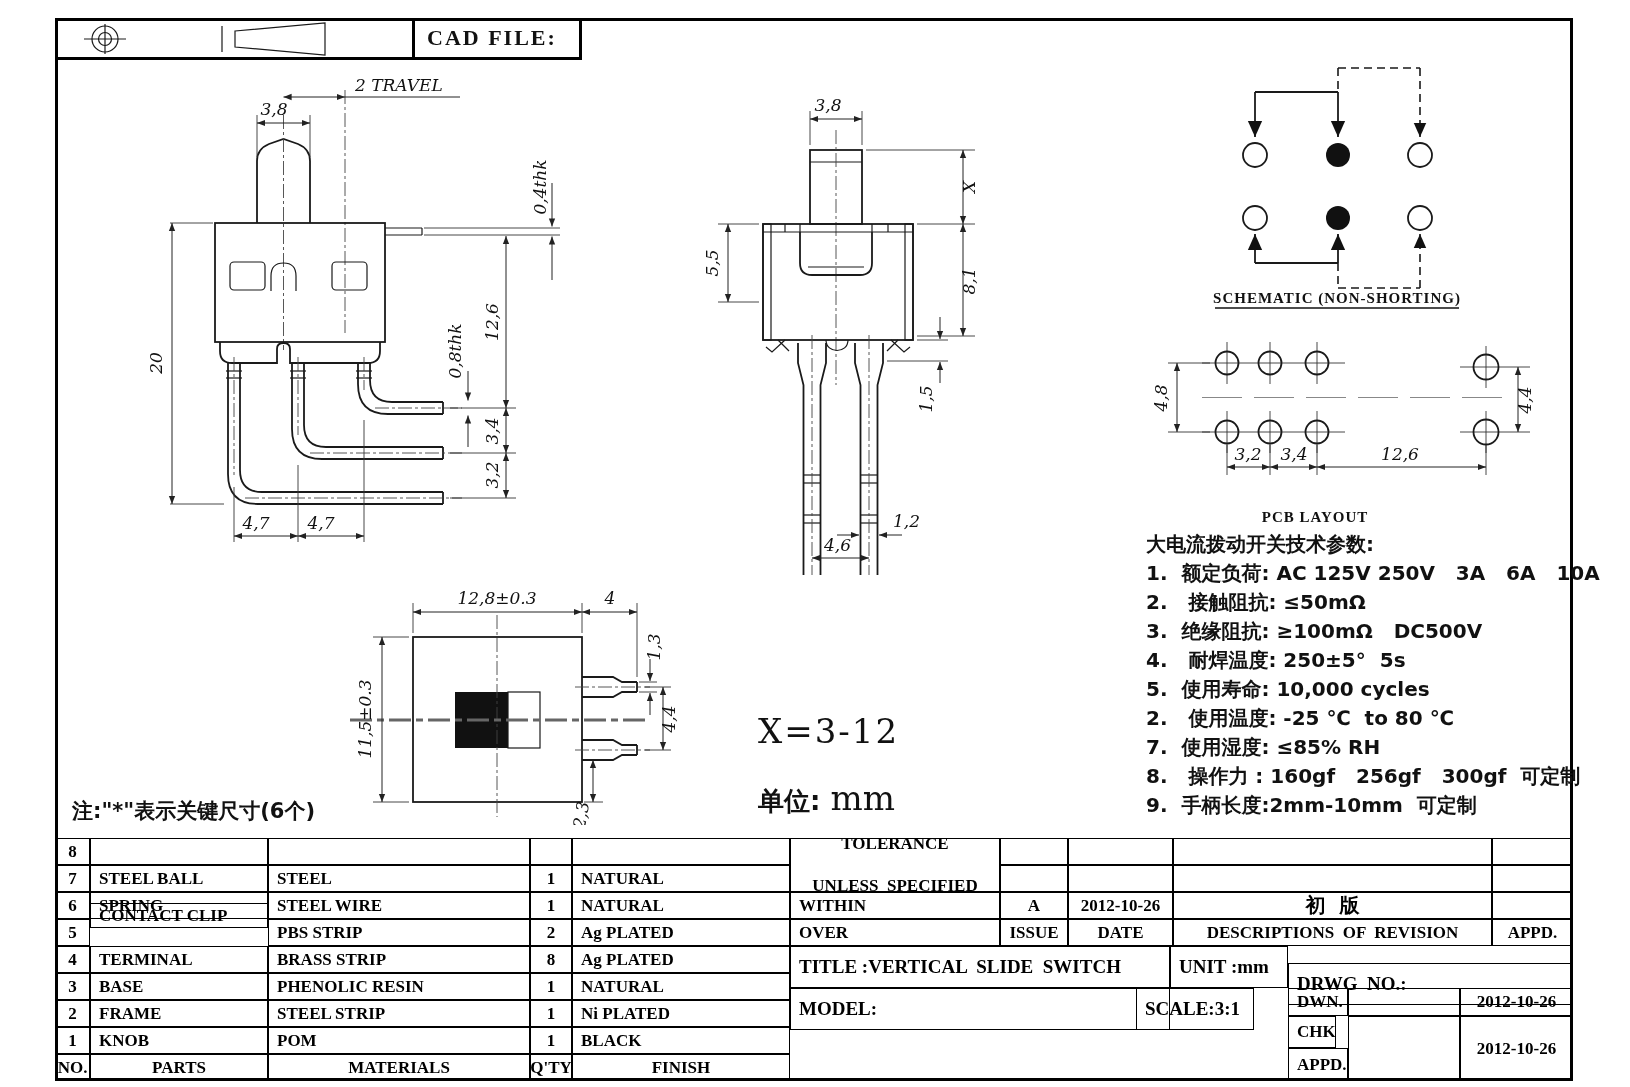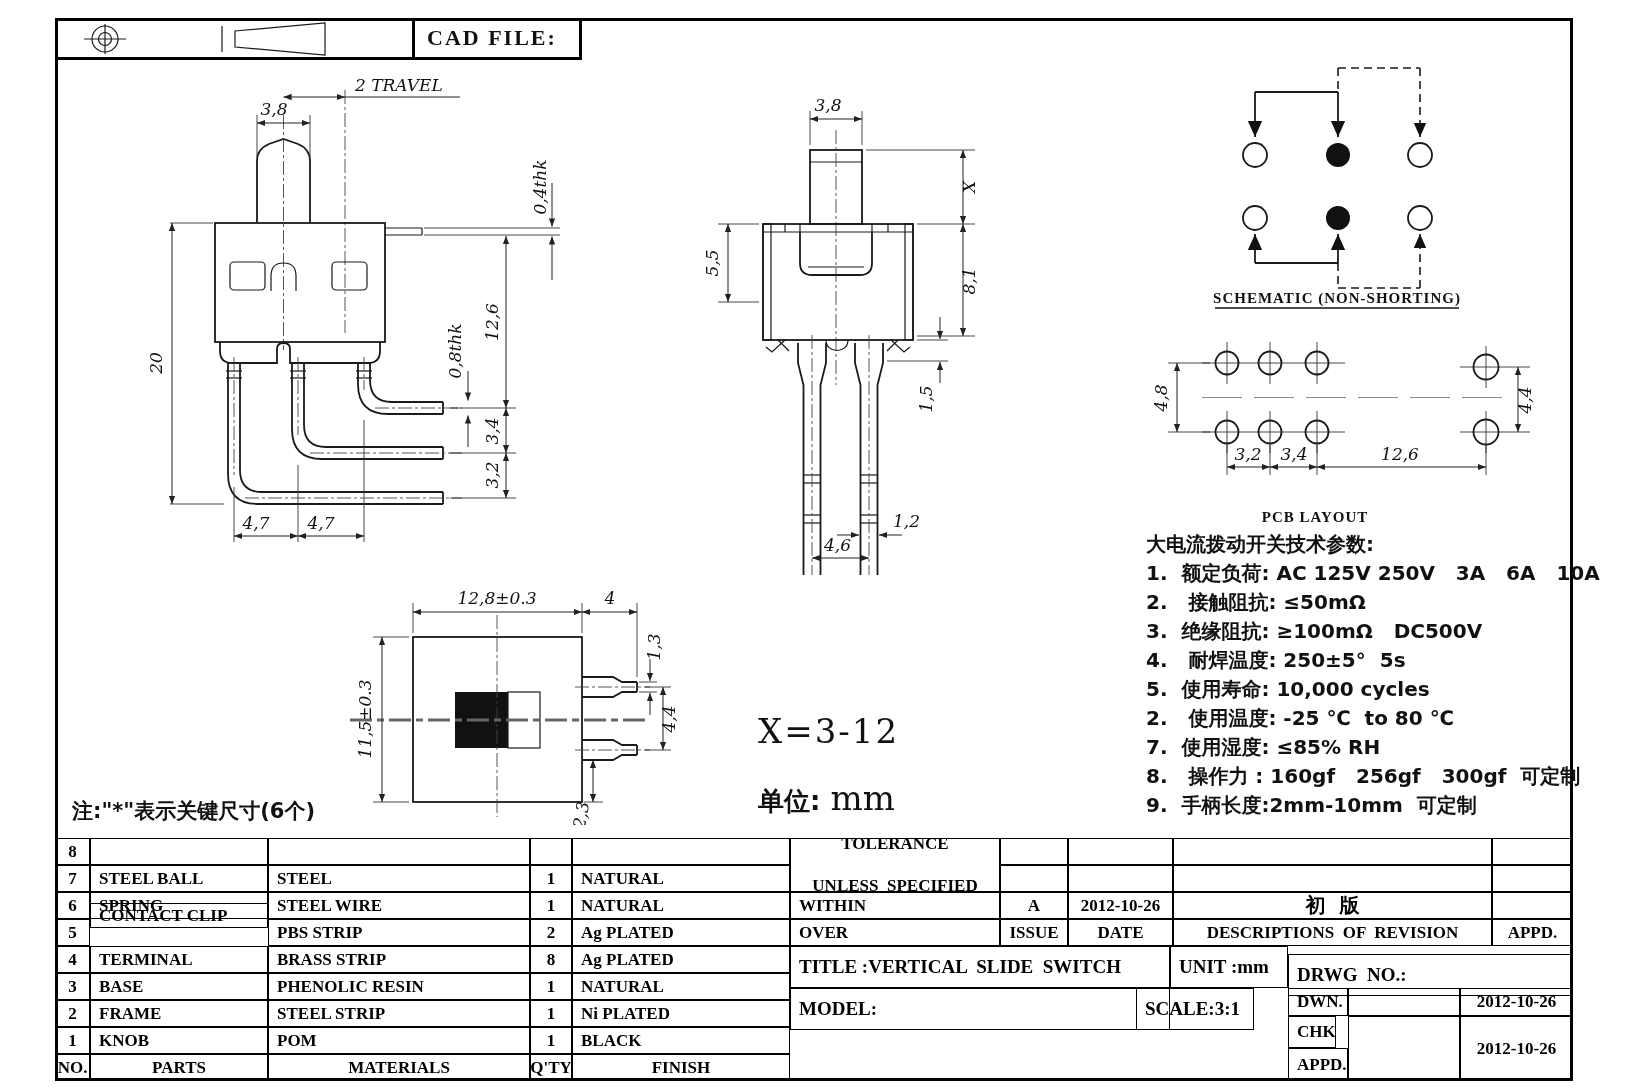--- a/index.html
+++ b/index.html
@@ -463,21 +463,21 @@
     <div class="c ctr" style="left:1437px;top:81px;width:81px;height:27px">APPD.</div>
 
     <div class="c lft big" style="left:735px;top:108px;width:380px;height:42px">
       <span>TITLE :</span>
       <span class="gap">VERTICAL  SLIDE  SWITCH</span>
     </div>
     <div class="c lft big" style="left:1115px;top:108px;width:118px;height:42px">
       <span>UNIT :</span>
       <span class="gap">mm</span>
     </div>
-    <div class="c lft big" style="left:1233px;top:116px;width:285px;height:42px">DRWG  NO.:</div>
+    <div class="c lft big" style="left:1233px;top:125px;width:285px;height:42px">DRWG  NO.:</div>
 
     <div class="c lft big" style="left:735px;top:150px;width:380px;height:42px">MODEL:</div>
     <div class="c lft big" style="left:1081px;top:150px;width:118px;height:42px">
       <span>SCALE:</span>
       <span class="gap">3:1</span>
     </div>
 
     <div class="c lft" style="left:1233px;top:150px;width:60px;height:28px">DWN.</div>
     <div class="c" style="left:1293px;top:150px;width:112px;height:28px"></div>
     <div class="c ctr" style="left:1405px;top:150px;width:113px;height:28px">2012-10-26</div>

